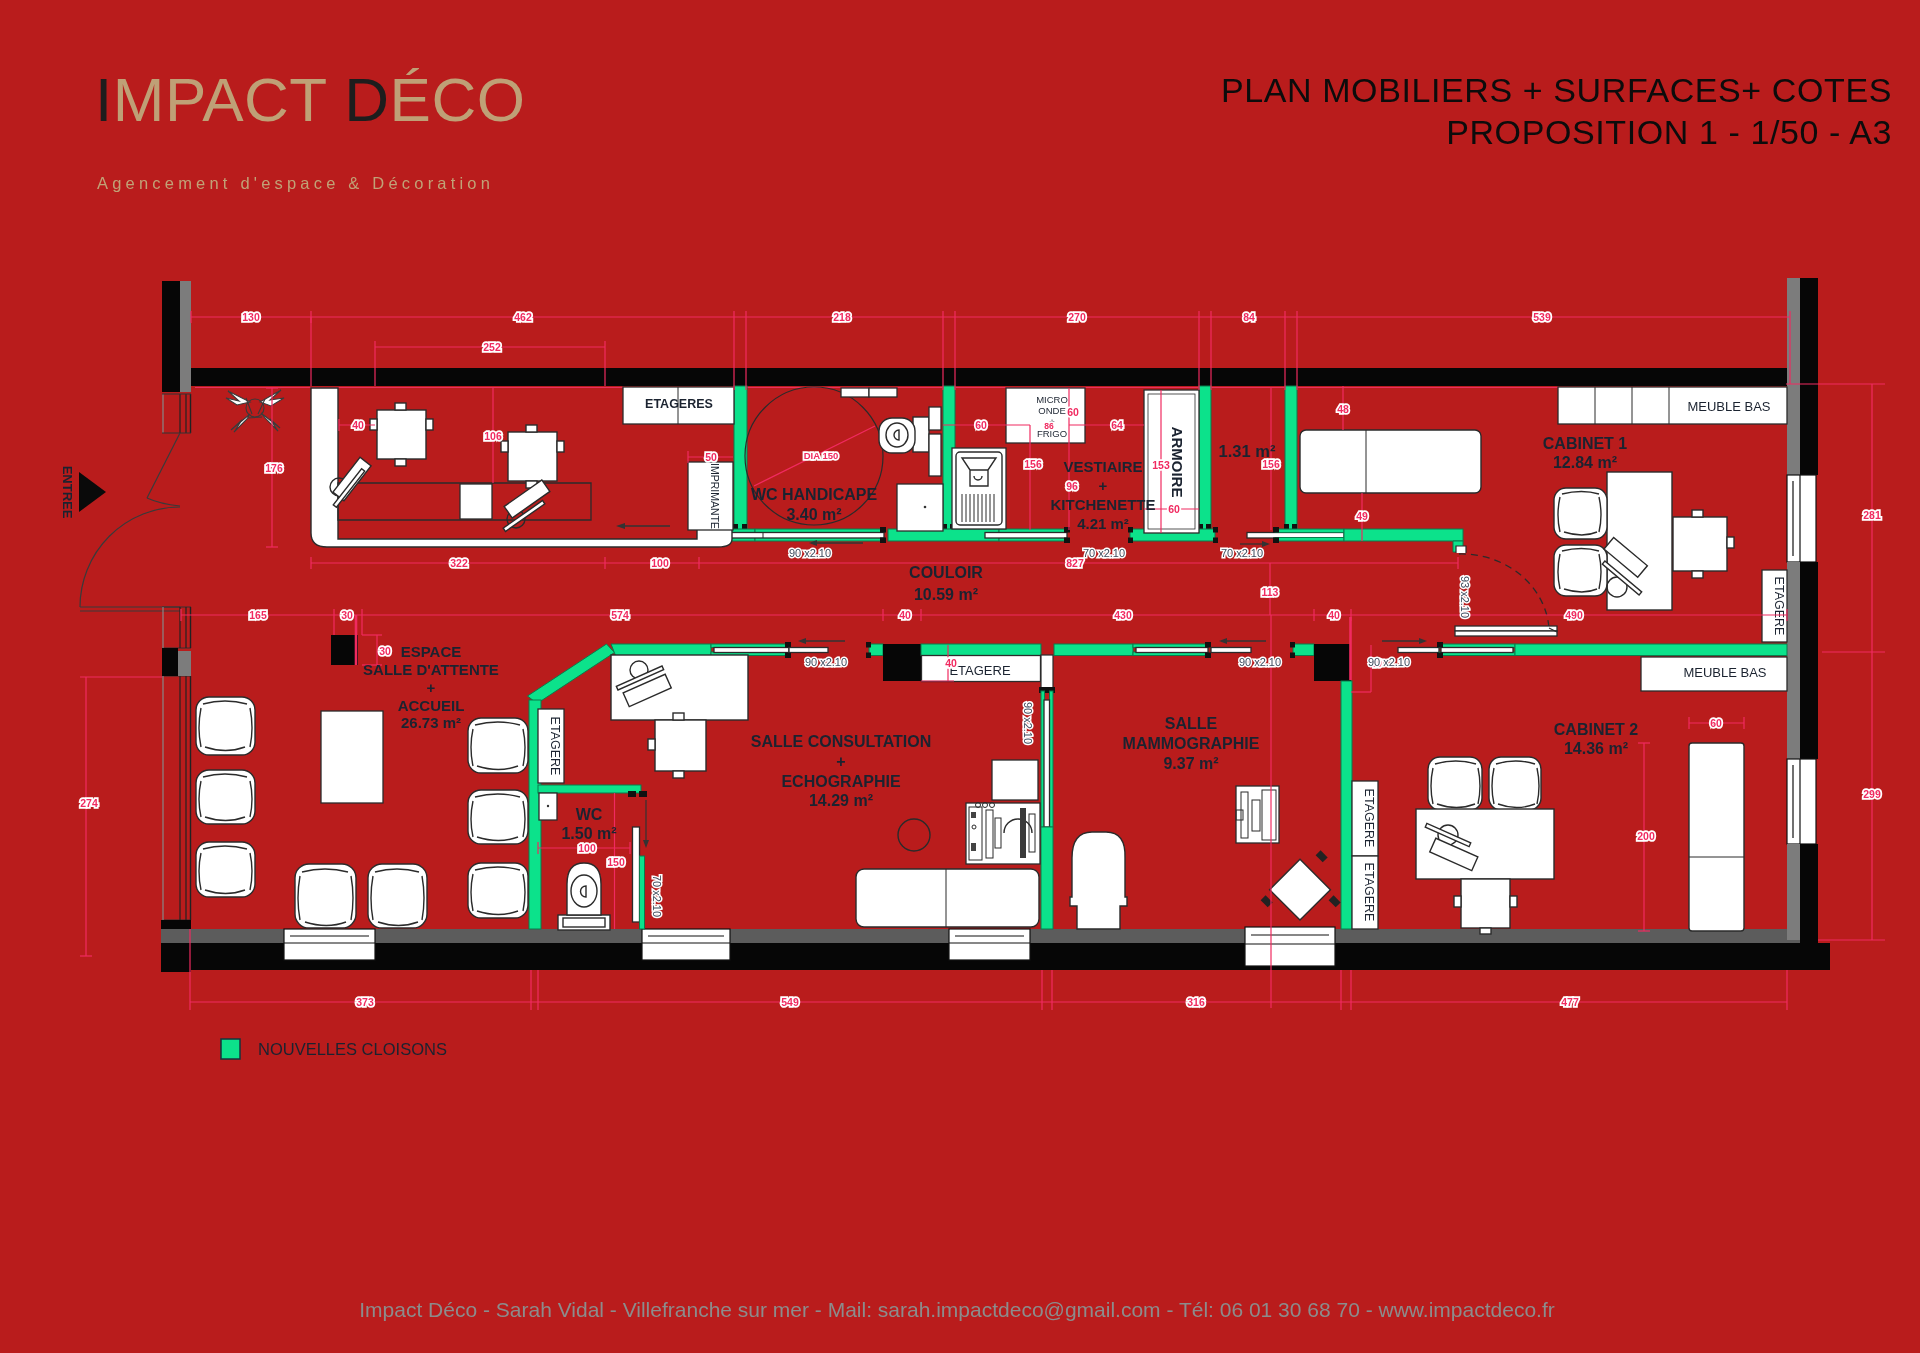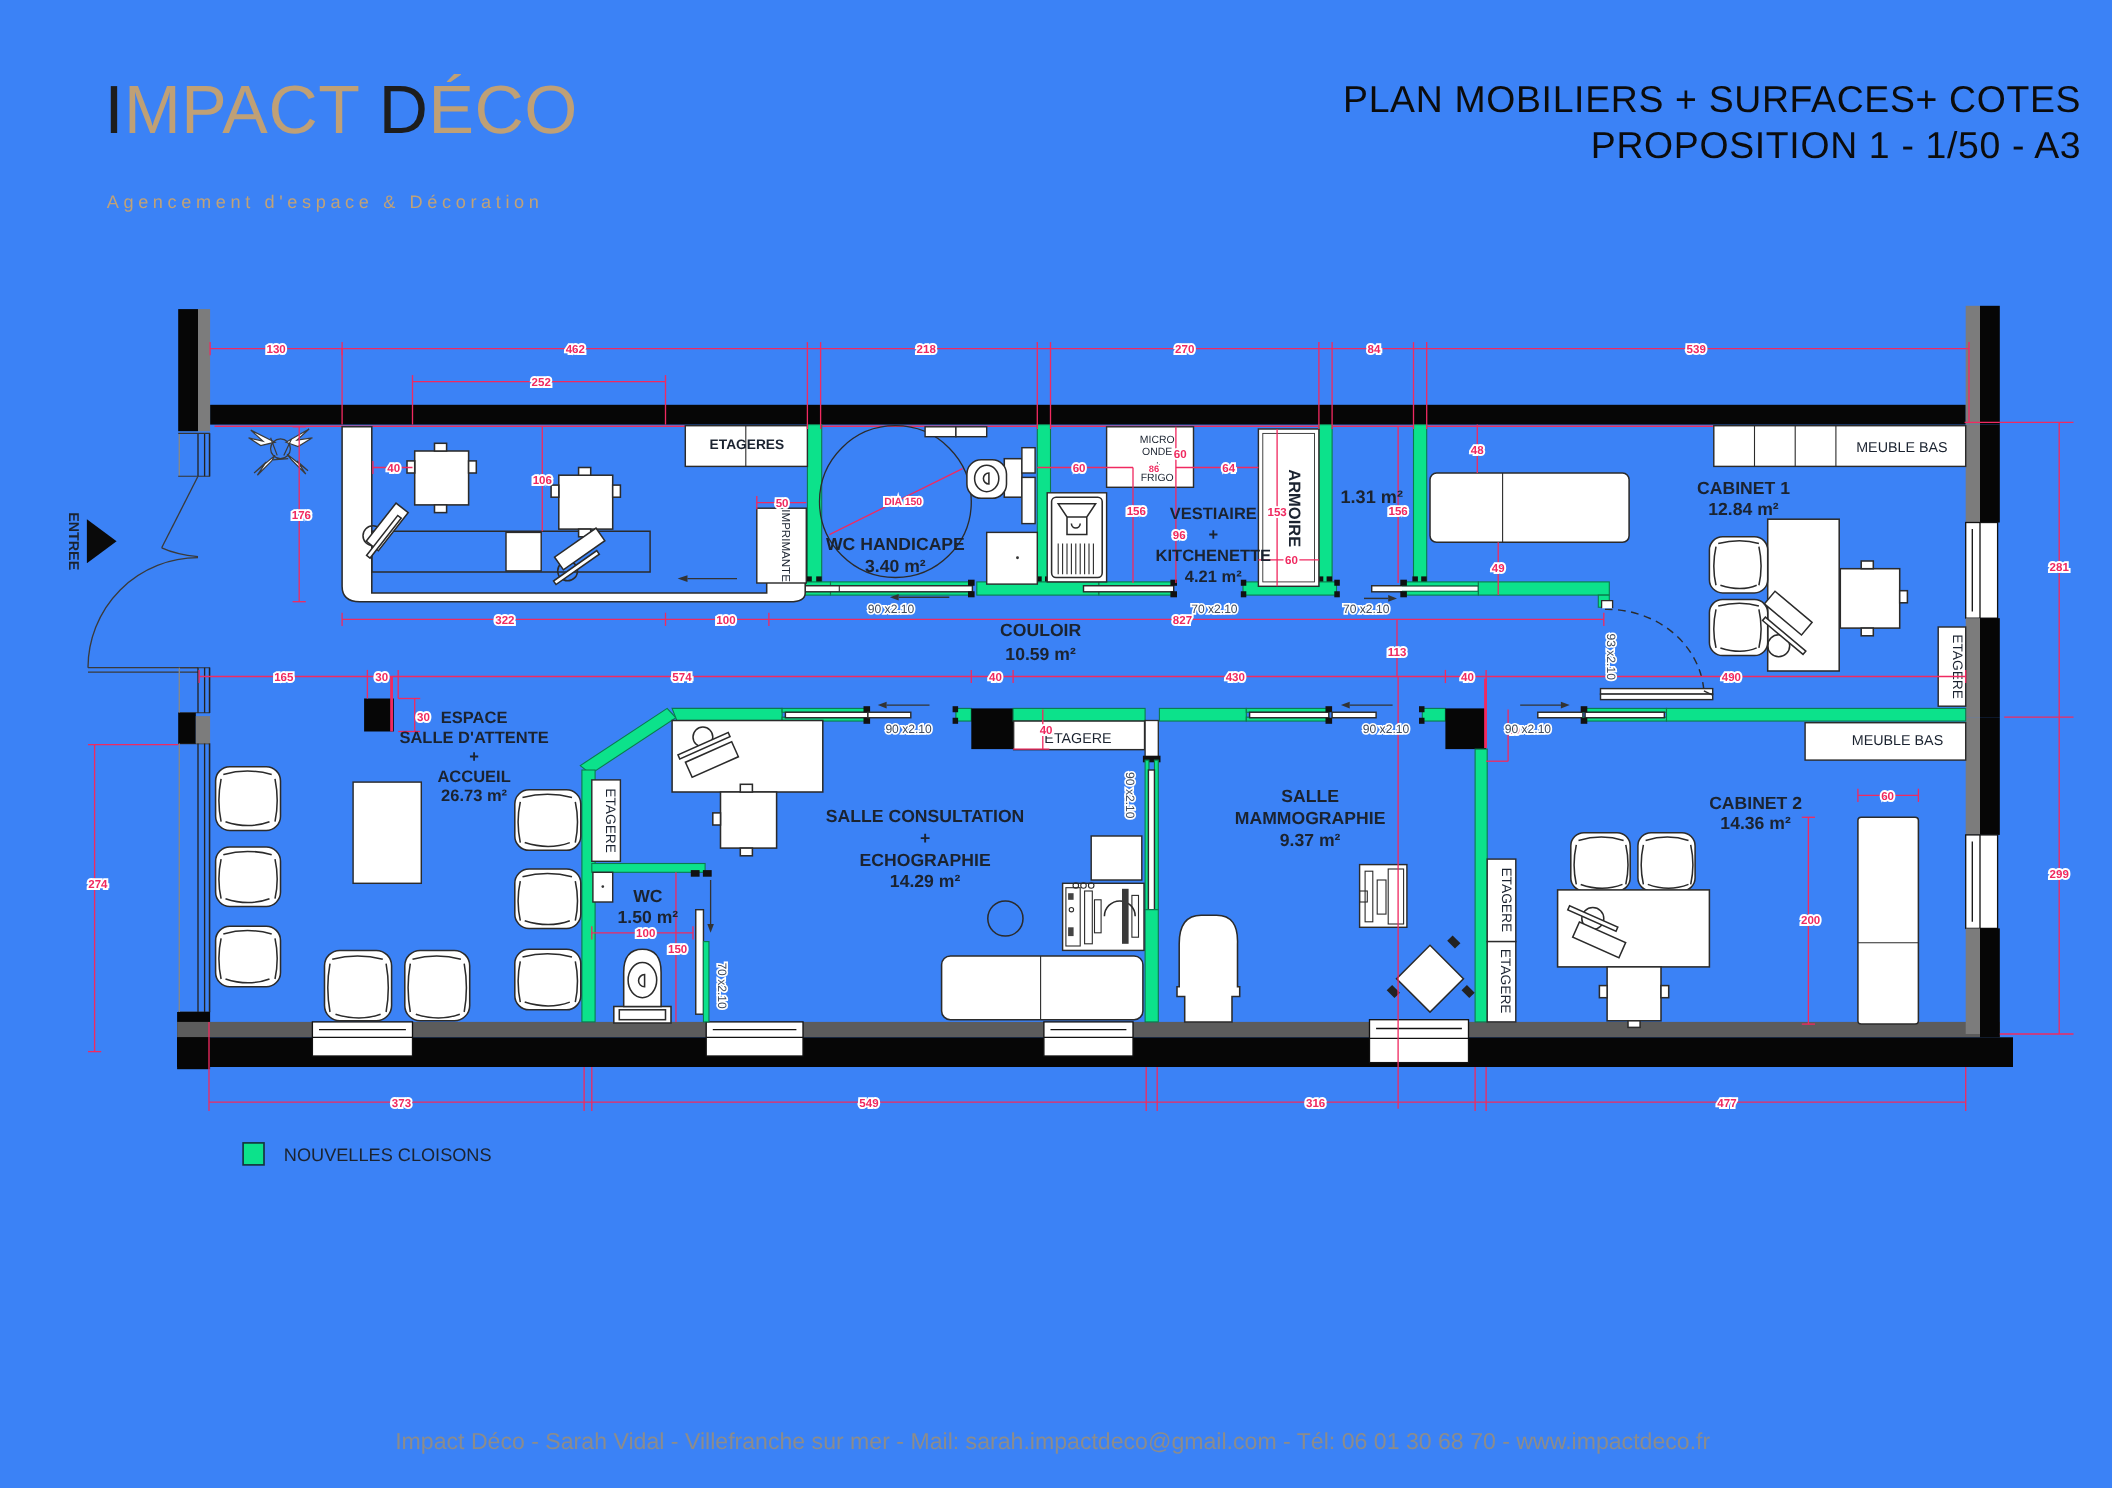--- a/index.html
+++ b/index.html
@@ -1,16 +1,16 @@
 <!DOCTYPE html>
 <html><head>
 <meta charset="utf-8">
 <style>
 html,body{margin:0;padding:0;background:#ffffff;}
-#page{position:relative;width:1920px;height:1353px;background:#3b82f6;overflow:hidden;}
+#page{position:relative;width:1920px;height:1353px;background:#b91c1c;overflow:hidden;}
 svg{display:block;}
 text{font-family:"Liberation Sans",sans-serif;}
 .rl{font-weight:bold;fill:#1b2330;font-size:16px;text-anchor:middle;}
 .rls{font-weight:bold;fill:#1b2330;font-size:15px;text-anchor:middle;}
 .dim{fill:#f02a60;font-size:10.5px;font-weight:bold;text-anchor:middle;paint-order:stroke;stroke:#ffffff;stroke-width:3.5px;}
 .door{fill:#3e4a5c;font-size:11px;text-anchor:middle;paint-order:stroke;stroke:#ffffff;stroke-width:3px;}
 .box{fill:#ffffff;stroke:#2b2b2b;stroke-width:1.3;}
 .fur{fill:#ffffff;stroke:#2b2b2b;stroke-width:1.4;}
 .fln{fill:none;stroke:#2b2b2b;stroke-width:1.4;}
 .thn{fill:none;stroke:#2b2b2b;stroke-width:1;}

